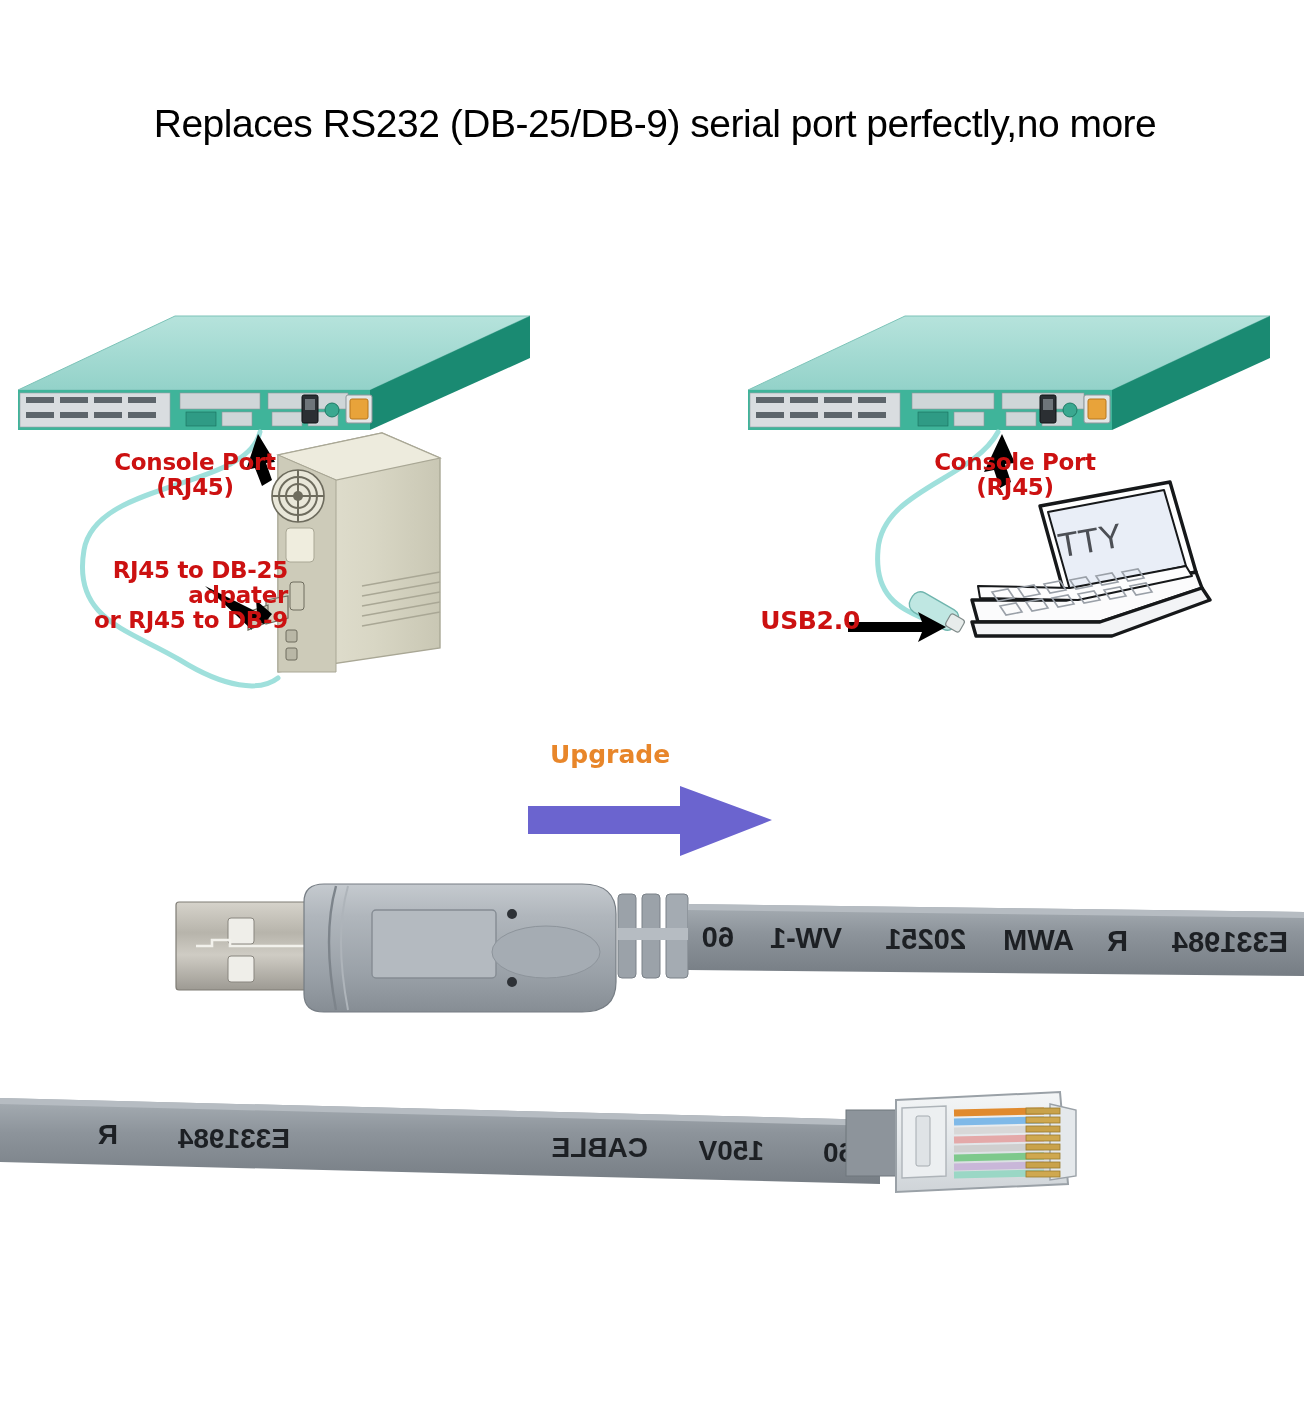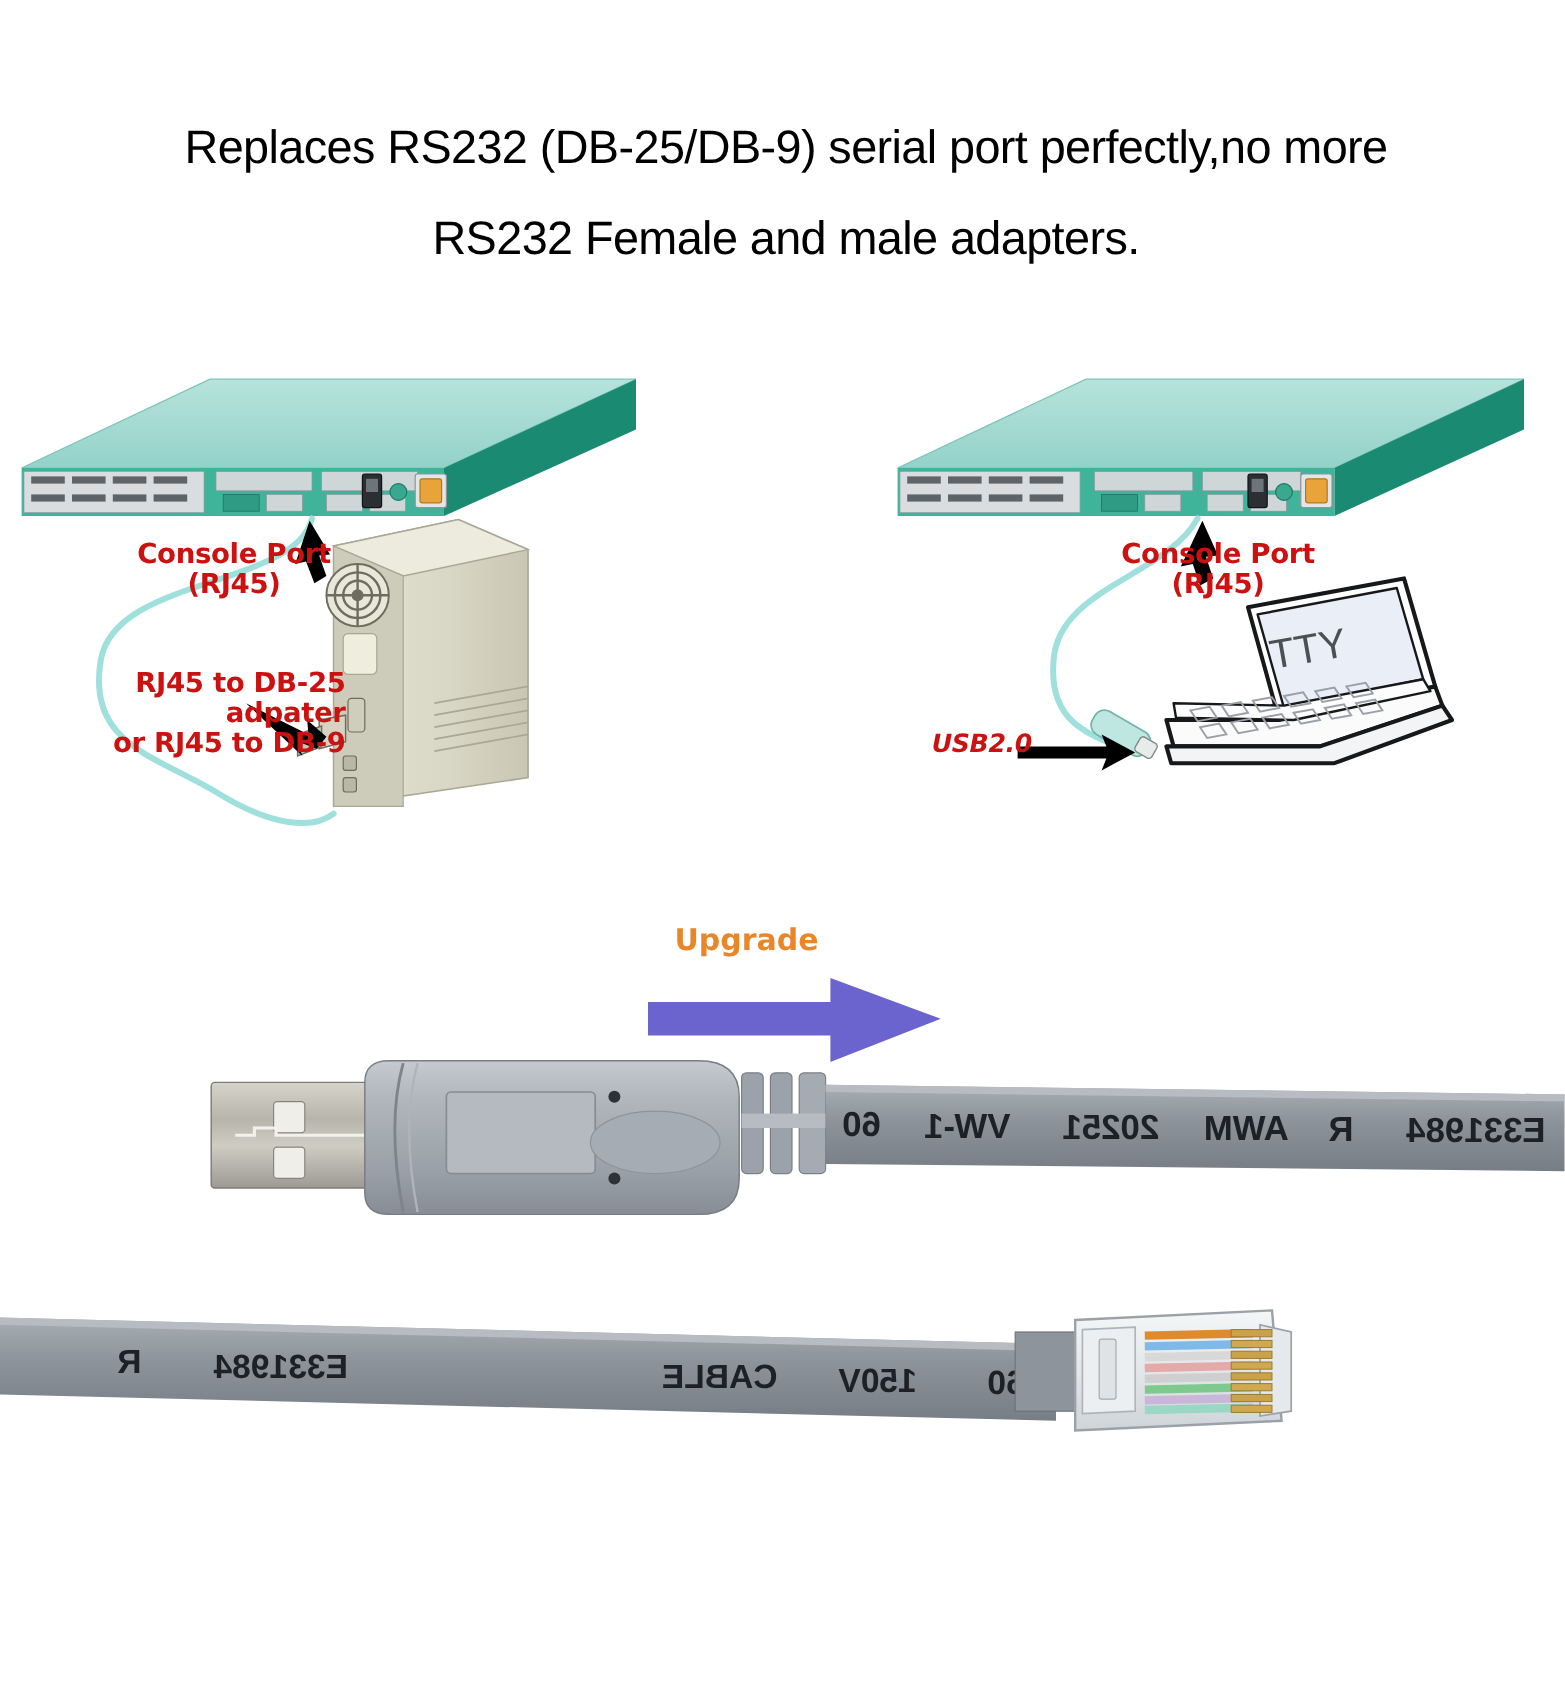--- a/index.html
+++ b/index.html
@@ -18,36 +18,35 @@
   #panel-after{left:740px;width:540px;}
 
   
   .redlabel{position:absolute;color:#cc1111;font-weight:bold;
             font-size:23px;line-height:25px;text-align:center;
             font-family:"DejaVu Sans",sans-serif;letter-spacing:-0.3px;
             white-space:pre-line;}
   .redlabel.left-al{text-align:right;}
 
   
-  #upgrade-wrap{position:absolute;left:532px;top:440px;width:270px;height:110px;margin-top:29px;}
+  #upgrade-wrap{position:absolute;left:520px;top:440px;width:270px;height:110px;}
   #upgrade-label{position:absolute;left:30px;top:0px;color:#e8862a;
                  font-weight:bold;font-size:25px;
                  font-family:"DejaVu Sans",sans-serif;}
 
   
   #usb-photo{position:absolute;left:0px;top:860px;width:1304px;height:210px;}
   #rj45-photo{position:absolute;left:0px;top:1080px;width:1304px;height:200px;}
   text.jacket{font-family:"Liberation Sans",sans-serif;font-weight:bold;}
 </style>
 </head>
 <body>
 
 <div id="headline">
   <div class="hl">Replaces RS232 (DB-25/DB-9) serial port perfectly,no more</div>
-  <div class="hl">RS232 Female and male adapters.</div>
 </div>
 
 <div id="diagram">
 
   <div class="panel" id="panel-before">
     <svg width="520" height="420" viewBox="0 0 520 420">
       <defs>
         <linearGradient id="topg" x1="0" y1="0" x2="0" y2="1">
           <stop offset="0" stop-color="#b6e3dc"></stop>
             <stop offset="1" stop-color="#93d2c9"></stop>
@@ -221,21 +220,21 @@
       </g>
       <text x="352" y="252" font-family="Liberation Sans, sans-serif" font-size="34" fill="#4c4f55" text-anchor="middle" transform="rotate(-10 352 252)">TTY</text>
 
       <g>
         <polygon points="108,322 182,322 178,312 206,327 178,342 182,332 108,332"></polygon>
       </g>
     </svg>
 
     <div class="redlabel" style="left:170px;top:150px;width:210px;">Console Port
 (RJ45)</div>
-    <div class="redlabel left-al" style="left:0px;top:308px;width:120px;font-size:21px;font-style:italic;">USB2.0</div>
+    <div class="redlabel left-al" style="left:0px;top:308px;width:120px;font-size:25px;">USB2.0</div>
   </div>
 </div>
 
 <svg id="usb-photo" viewBox="0 0 1304 210">
   <defs>
     <linearGradient id="metalg" x1="0" y1="0" x2="0" y2="1">
       <stop offset="0" stop-color="#d6d3cb"></stop>
         <stop offset="0.35" stop-color="#b7b4ab"></stop>
       <stop offset="0.6" stop-color="#cfccc4"></stop>
         <stop offset="1" stop-color="#9d9a93"></stop>

